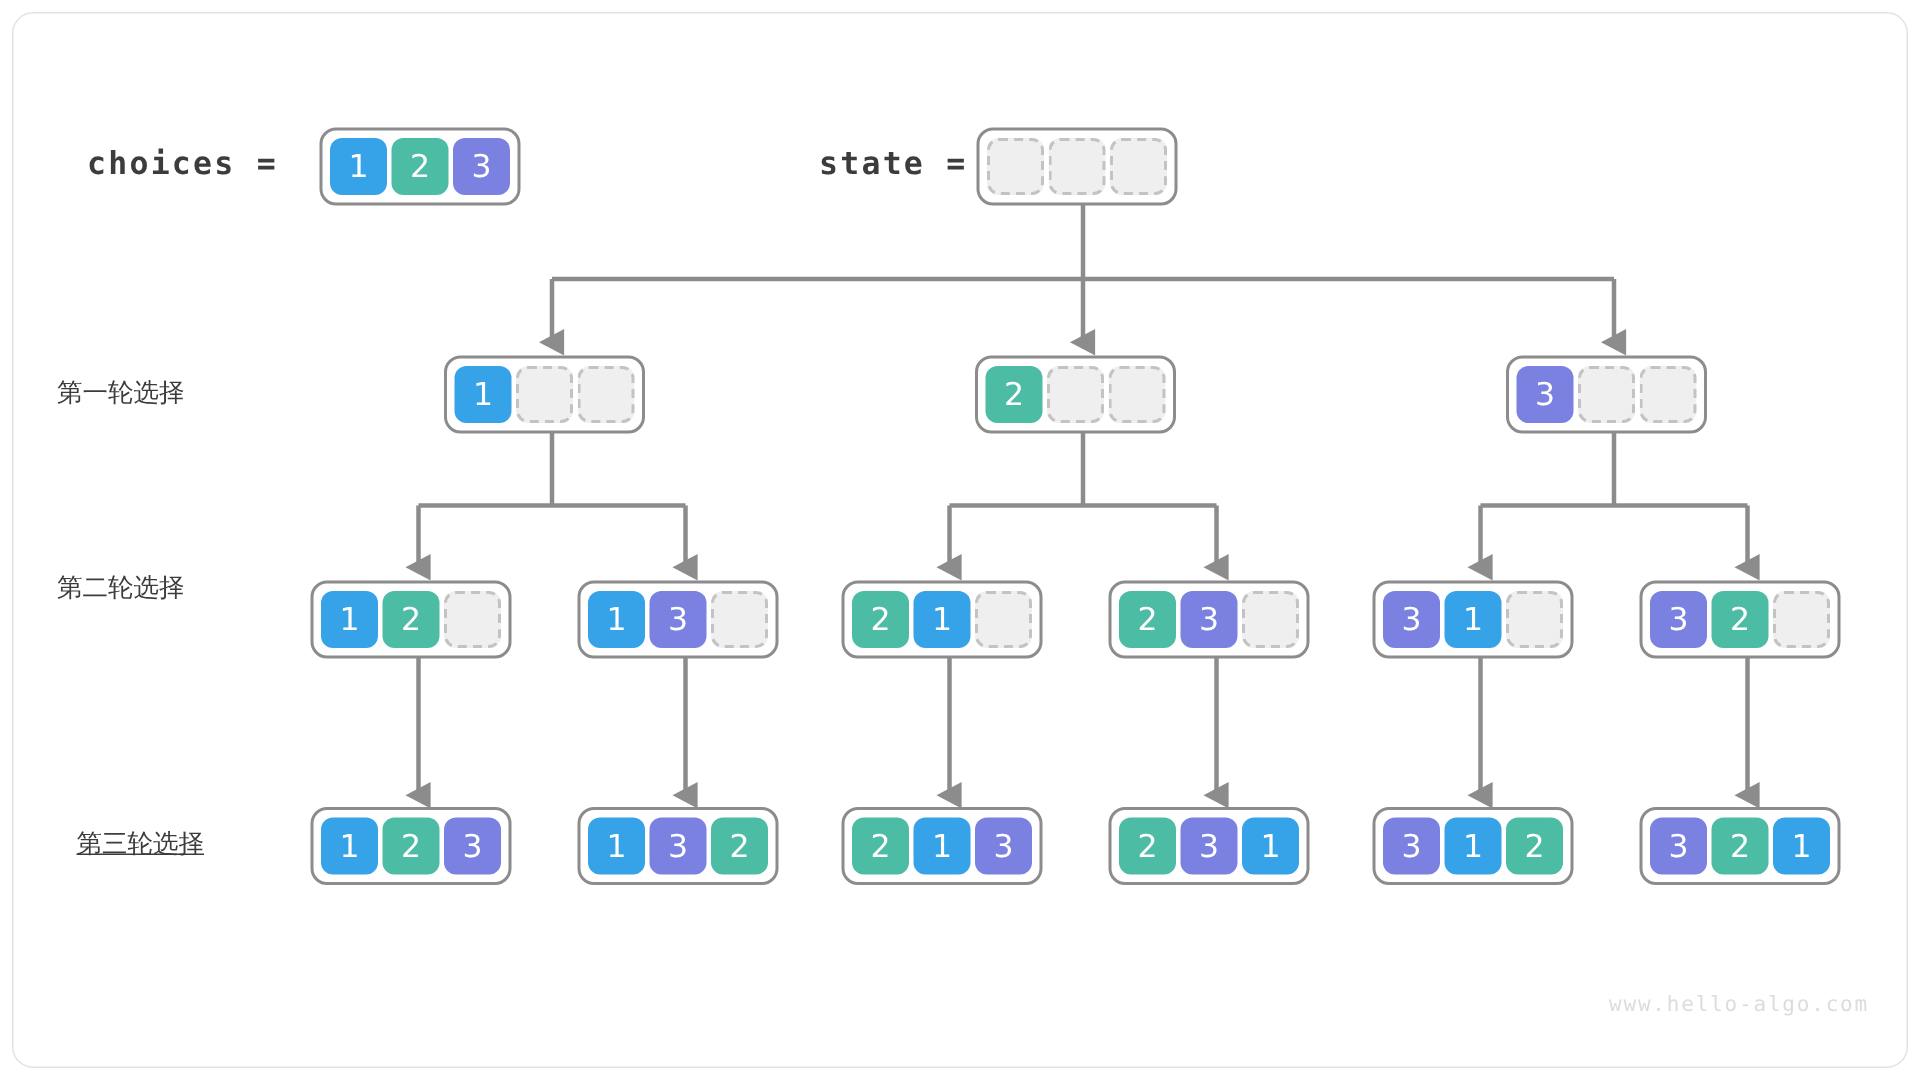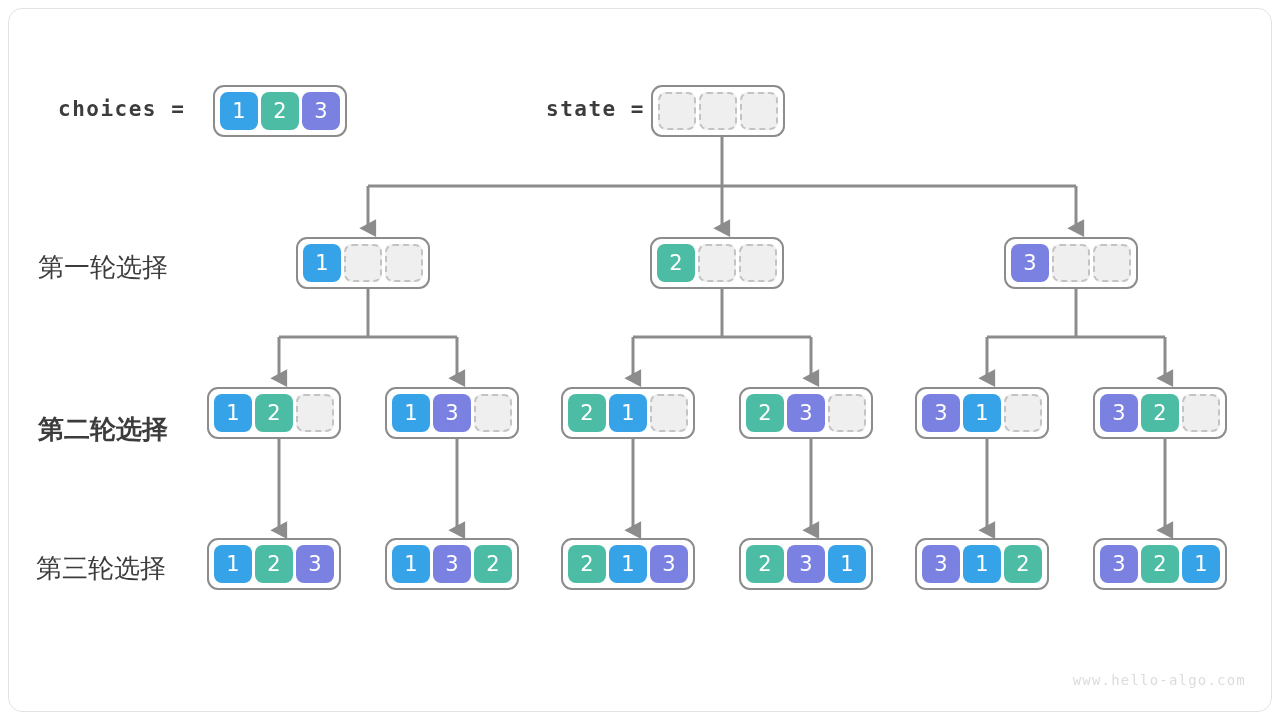--- a/index.html
+++ b/index.html
@@ -42,28 +42,28 @@
     font-family: "DejaVu Sans Mono", "Liberation Mono", monospace;
     font-weight: 700;
     font-size: 21px;
     color: #3c3c3c;
     letter-spacing: 1.5px;
     white-space: nowrap;
   }
   .row-label {
     position: absolute;
     font-family: "DejaVu Sans", "Liberation Sans", sans-serif;
-    font-size: 26px;
+    font-size: 17px;
     color: #3c3c3c;
     white-space: nowrap;
   }
   .watermark {
     position: absolute;
     right: 34px;
-    bottom: 24px;
+    bottom: 34px;
     font-family: "DejaVu Sans Mono", "Liberation Mono", monospace;
     font-size: 14px;
     color: #dcdcdc;
     letter-spacing: 1.2px;
     white-space: nowrap;
   }
   
   .array-box {
     position: absolute;
     display: flex;
@@ -152,22 +152,22 @@
     </div>
 
   <div class="mono-label" style="left:546px; top:97px;">state =</div>
   <div class="array-box" id="state-box" style="left:651px; top:85px;">
       <div class="cell empty"></div>
       <div class="cell empty"></div>
       <div class="cell empty"></div>
     </div>
 
   <div class="row-label" style="left:38px; top:250px;">第一轮选择</div>
-  <div class="row-label" style="left:38px; top:412px;font-weight:bold;">第二轮选择</div>
-  <div class="row-label" style="left:36px; top:551px;">第三轮选择</div>
+  <div class="row-label" style="left:38px; top:380px;">第二轮选择</div>
+  <div class="row-label" style="left:51px; top:551px;text-decoration:underline;">第三轮选择</div>
 
   <div class="array-box" id="r0n0" style="left:296px; top:237px;">
       <div class="cell c1">1</div>
       <div class="cell empty"></div>
       <div class="cell empty"></div>
     </div>
   <div class="array-box" id="r0n1" style="left:650px; top:237px;">
       <div class="cell c2">2</div>
       <div class="cell empty"></div>
       <div class="cell empty"></div>

